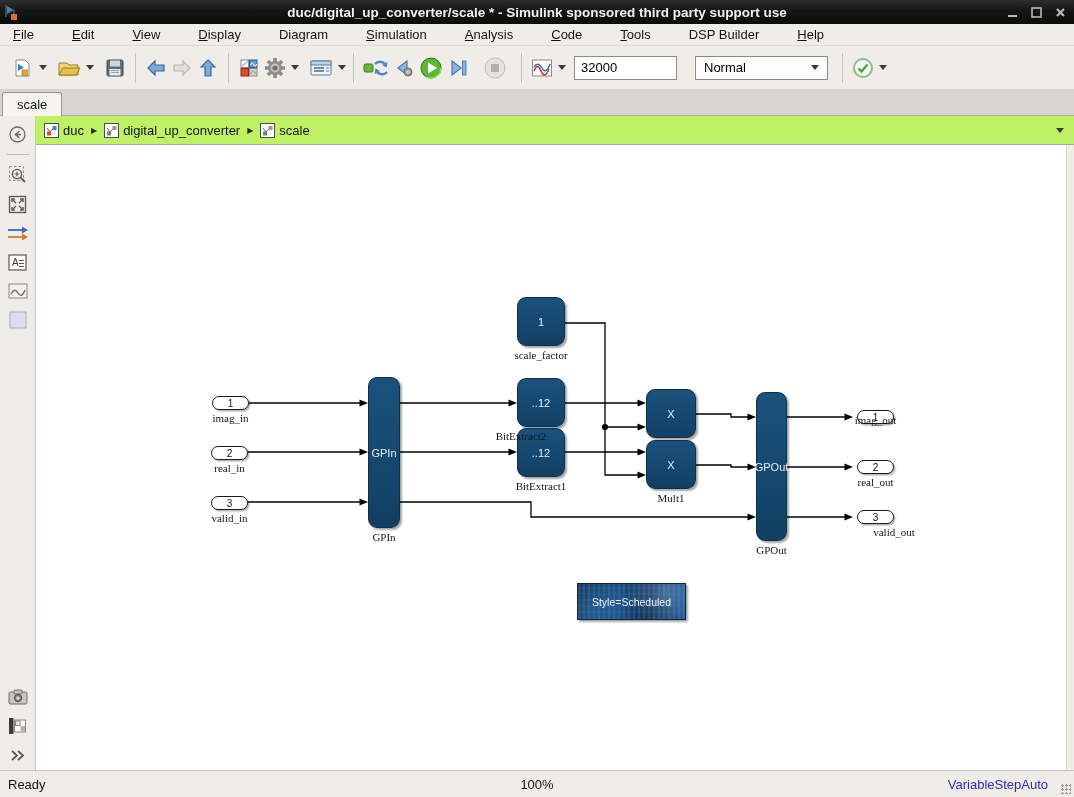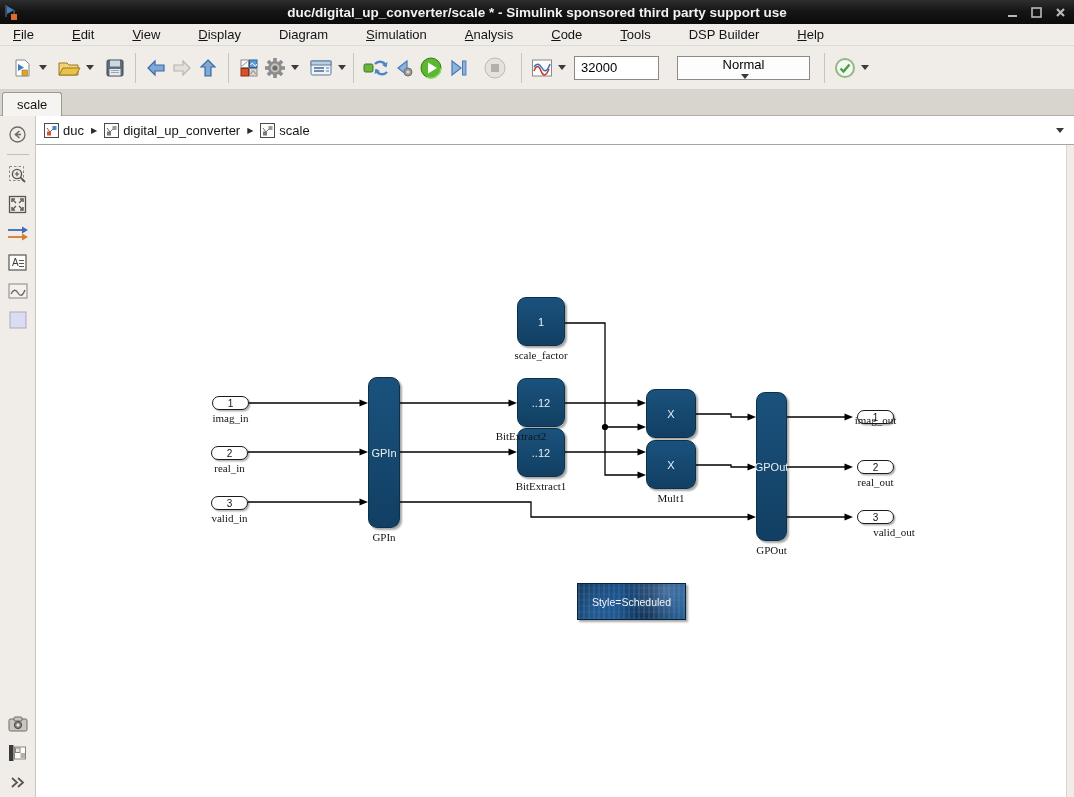--- a/index.html
+++ b/index.html
@@ -23,43 +23,43 @@
   .menu-item u { text-decoration:underline; }
 
   
   .toolbar { height:44px; background:#f0ede8; display:flex; align-items:center; padding:0 10px;
     border-bottom:1px solid #d6d2cc; flex:0 0 44px; }
   .tbtn { height:32px; min-width:26px; display:flex; align-items:center; justify-content:center;
     padding:0 2px; border-radius:3px; }
   .tsep { width:1px; height:30px; background:#c8c4bd; margin:0 7px; }
   .caret { width:0; height:0; border-left:4px solid transparent; border-right:4px solid transparent;
     border-top:5px solid #3a3a3a; margin-left:3px; }
-  .stoptime { width:85px; height:24px; border:1px solid #8e8a83; background:#fff; font-size:13px;
+  .stoptime { width:103px; height:24px; border:1px solid #8e8a83; background:#fff; font-size:13px;
     padding:0 6px; font-family:"Liberation Sans",sans-serif; margin-left:8px; }
   .combo { width:133px; height:24px; border:1px solid #8e8a83; background:#fdfdfd; display:flex;
-    align-items:center; font-size:13px; padding:0 8px; margin-left:18px;flex-direction:column; }
+    align-items:center; font-size:13px; padding:0 8px; margin-left:18px; }
   .combo span { flex:1; }
 
   
   .tabbar { height:26px; background:#d8d5cf; border-bottom:1px solid #b3afa8; display:flex;
     align-items:flex-end; padding-left:2px; flex:0 0 26px; }
   .tab { height:24px; background:#f6f4f1; border:1px solid #9d9890; border-bottom:none;
     border-radius:3px 3px 0 0; padding:0 14px; display:flex; align-items:center;
     font-size:13px; color:#141414; margin-bottom:-1px; }
 
   
   .main { flex:1; display:flex; min-height:0; }
   .sidebar { width:36px; background:#f0ede8; border-right:1px solid #c9c5bf; display:flex;
     flex-direction:column; align-items:center; padding-top:7px; }
   .sicon { width:22px; height:22px; display:flex; align-items:center; justify-content:center; margin-bottom:7px; }
   .ssep { width:22px; height:1px; background:#c2beb7; margin:2px 0 9px 0; }
   .sspacer { flex:1; }
 
   .content { flex:1; display:flex; flex-direction:column; min-width:0; }
-  .breadcrumb { height:29px; background:#ffffff; border-bottom:1px solid #aaa69f; display:flex;
+  .breadcrumb { height:29px; background:#bef264; border-bottom:1px solid #aaa69f; display:flex;
     align-items:center; padding:0 8px; position:relative; flex:0 0 29px; }
   .crumb { display:flex; align-items:center; font-size:13px; color:#141414; }
   .crumb svg { margin-right:4px; }
   .crumb-sep { font-size:8px; color:#2a2a2a; margin:0 7px; }
   .bc-caret { position:absolute; right:10px; top:12px; }
 
   .canvas { flex:1; background:#ffffff; position:relative; overflow:hidden; }
   .canvas-gutter { position:absolute; right:0; top:0; width:8px; height:100%;
     background:#f0ede8; border-left:1px solid #dad6d0; }
 
@@ -476,13 +476,19 @@
             <polyline points="751,322 810,322" fill="none" stroke="#000000" stroke-width="1.3"></polyline>
             <polygon points="817,322 808.5,325.4 808.5,318.6" fill="#000000"></polygon>
             <polyline points="751,372 810,372" fill="none" stroke="#000000" stroke-width="1.3"></polyline>
             <polygon points="817,372 808.5,375.4 808.5,368.6" fill="#000000"></polygon>
             <circle cx="569" cy="282" r="3.1" fill="#000000"></circle>
           </svg>
         </div>
     </div>
   </div>
 
+  <div class="statusbar">
+    <span class="status-left">Ready</span>
+    <span class="status-center">100%</span>
+    <span class="status-right" id="solver" style="color: rgb(43, 43, 181);">VariableStepAuto</span>
+    <span class="grip"></span>
+  </div>
 </div>
 
 </body></html>

